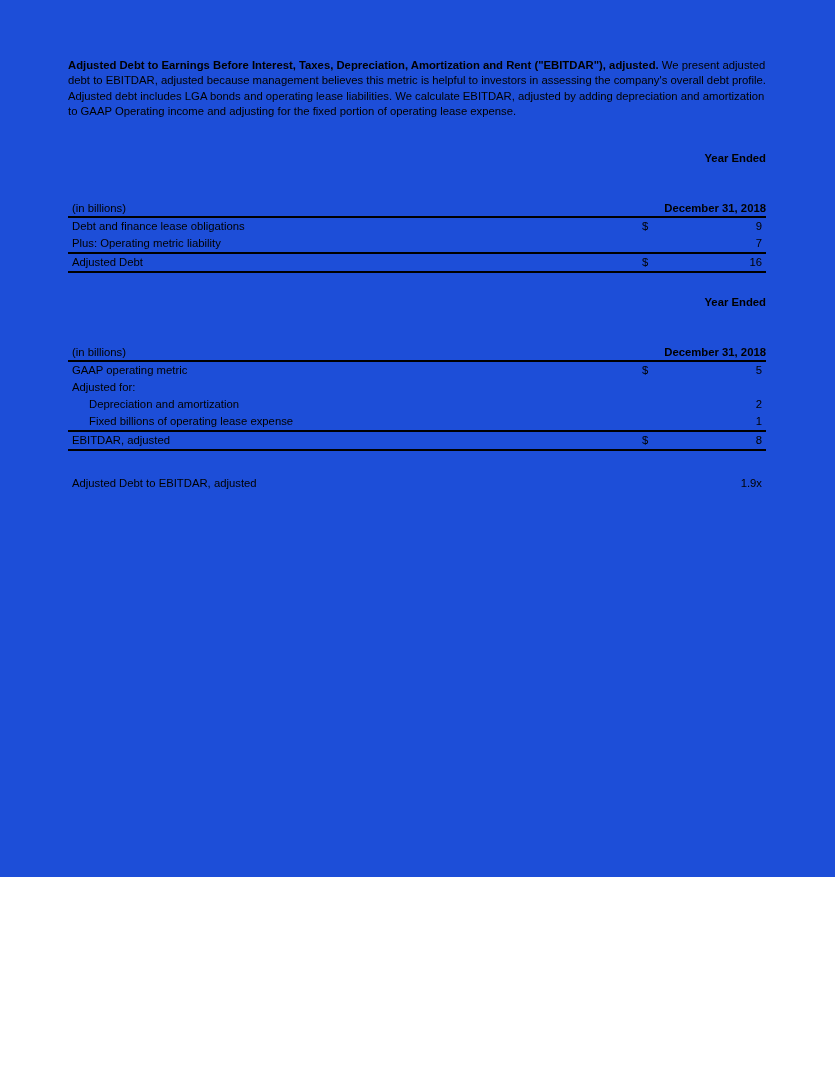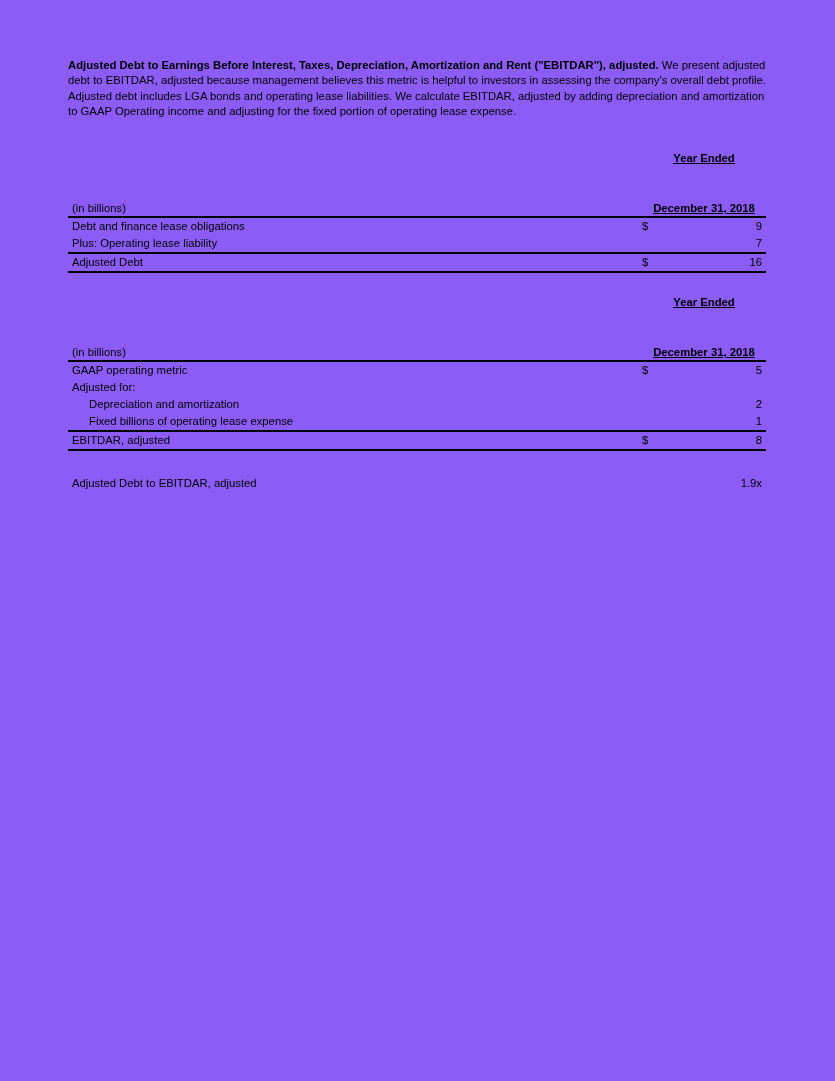--- a/index.html
+++ b/index.html
@@ -1,21 +1,21 @@
 <!DOCTYPE html>
 <html><head>
 <meta charset="utf-8">
 <style>
   * { margin: 0; padding: 0; box-sizing: border-box; }
   html, body { background: #ffffff; }
   .page {
     position: relative;
     width: 835px;
-    height: 1081px;
-    background: #8b5cf6;
+    height: 877px;
+    background: #1d4ed8;
     font-family: "Liberation Sans", sans-serif;
     color: #000000;
     overflow: hidden;
   }
   .content {
     position: absolute;
     left: 68px;
     top: 58px;
     width: 698px;
   }
@@ -29,24 +29,23 @@
   .fin-table { width: 100%; font-size: 11.3px; }
   .fin-table.first { margin-top: 30px; }
   .fin-table.second { margin-top: 21px; }
 
   .head-row { display: flex; align-items: center; }
   .head-row.period-row { height: 17px; }
   .head-row.units-row { height: 15px; margin-top: 34px; }
   .head-left { flex: 1 1 auto; padding-left: 4px; }
   .head-period {
     width: 124px;
-    text-align: center;
+    text-align: right;
     font-weight: bold;
     white-space: nowrap;
-    text-decoration: underline;
   }
 
   .rule { border-top: 2px solid #000000; height: 0; }
   .rule.heavy { border-top-width: 2.5px; }
 
   .trow { display: flex; align-items: center; height: 17px; }
   .col-label { flex: 1 1 auto; padding-left: 4px; white-space: nowrap; }
   .col-label.indent { padding-left: 21px; }
   .col-cur { width: 20px; text-align: left; }
   .col-val { width: 104px; text-align: right; padding-right: 4px; }
@@ -77,21 +76,21 @@
         <div class="head-period">December 31, 2018</div>
       </div>
       <div class="rule"></div>
 
       <div class="trow">
         <div class="col-label">Debt and finance lease obligations</div>
         <div class="col-cur">$</div>
         <div class="col-val">9</div>
       </div>
       <div class="trow">
-        <div class="col-label">Plus: Operating lease liability</div>
+        <div class="col-label">Plus: Operating metric liability</div>
         <div class="col-cur"></div>
         <div class="col-val">7</div>
       </div>
       <div class="rule"></div>
       <div class="trow">
         <div class="col-label">Adjusted Debt</div>
         <div class="col-cur">$</div>
         <div class="col-val">16</div>
       </div>
       <div class="rule heavy"></div>

